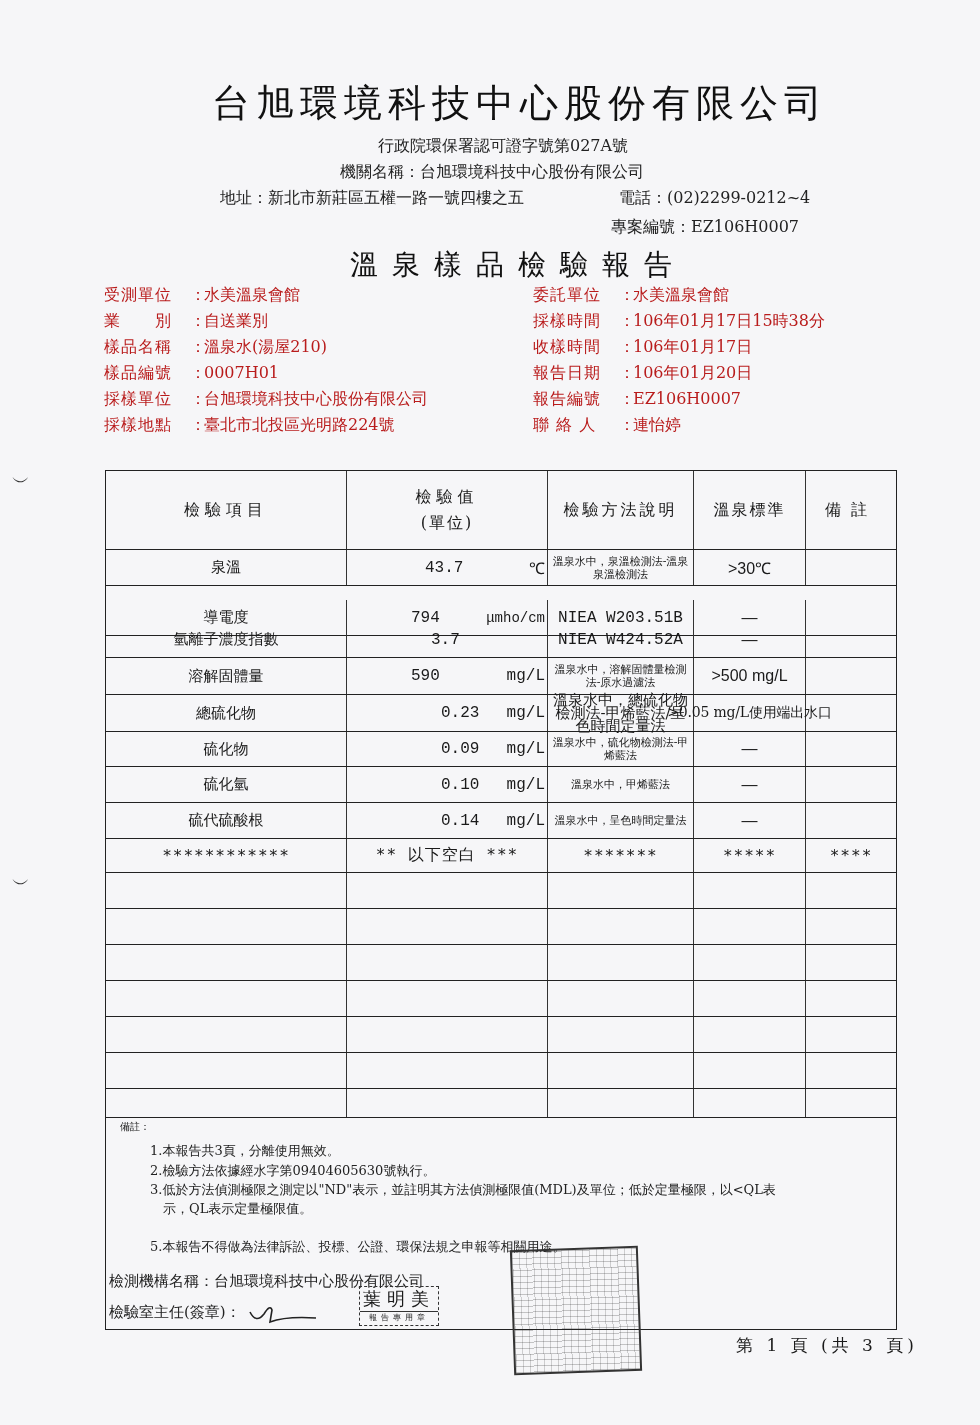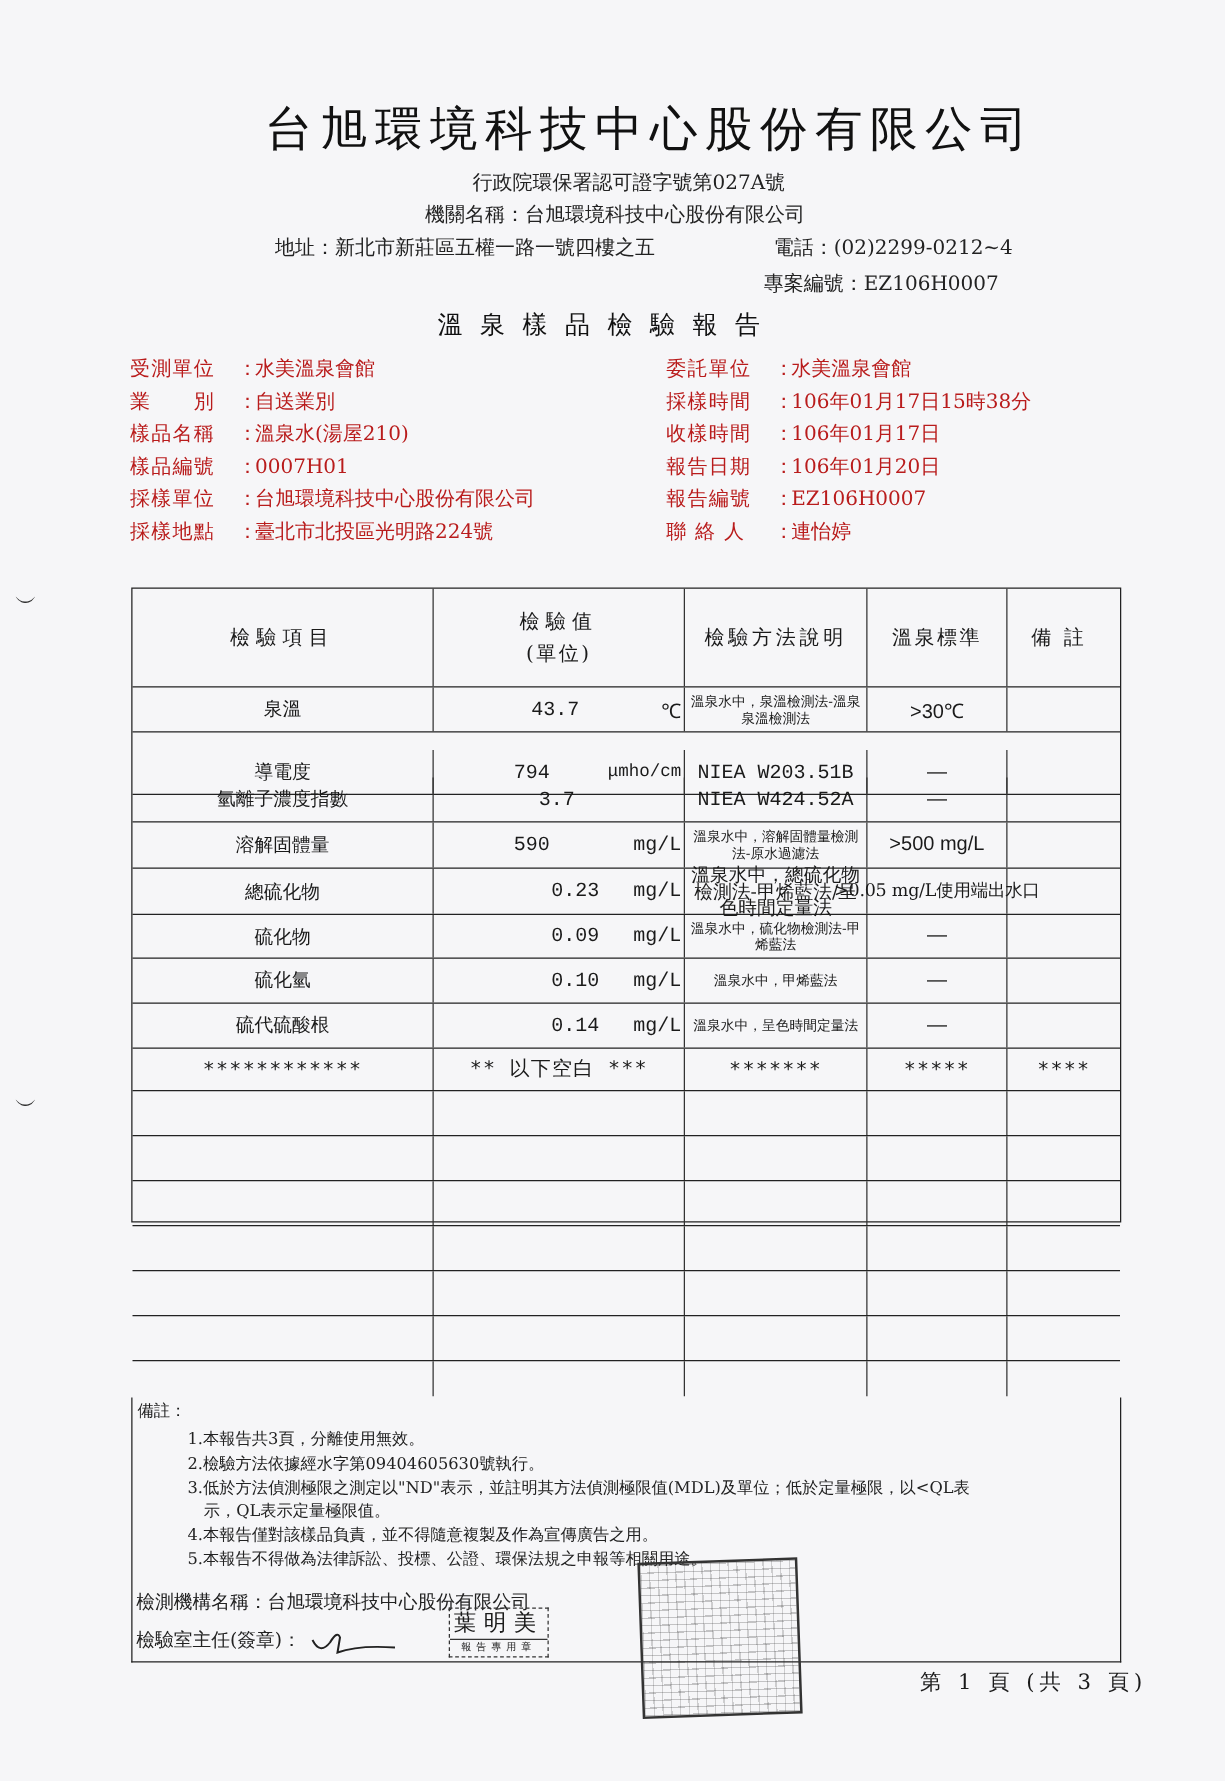--- a/index.html
+++ b/index.html
@@ -9,27 +9,27 @@
     font-family: "DejaVu Serif", "Liberation Serif", serif;
     color: #1a1a1a;
     position: relative;
   }
   .abs { position: absolute; }
   .company-title {
     left: 0; width: 1040px; top: 78px; text-align: center;
     font-size: 38px; letter-spacing: 6px; font-weight: normal; color: #111;
   }
   .sub-line { font-size: 16px; color: #222; white-space: nowrap; }
-  .report-title { top: 246px; left: 350px; font-size: 20px; letter-spacing: 14px; color: #111; }
+  .report-title { top: 246px; left: 350px; font-size: 28px; letter-spacing: 14px; color: #111; }
   .info-row { font-size: 16px; white-space: nowrap; color: #b91c1c; height: 26px; line-height: 26px; }
   .info-label { display: inline-block; width: 86px; letter-spacing: 1px; }
   .info-colon { display: inline-block; width: 14px; }
 
   
-  .tbl { left: 105px; top: 470px; width: 792px; height: 508px; border: 1.5px solid #222; box-sizing: border-box; }
+  .tbl { left: 105px; top: 470px; width: 792px; height: 648px; border: 1.5px solid #222; box-sizing: border-box; }
   .row { position: absolute; left: 0; width: 100%; border-bottom: 1.5px solid #222; box-sizing: border-box; }
   .cell { position: absolute; top: 0; height: 100%; border-right: 1.2px solid #333; box-sizing: border-box;
           display: flex; align-items: center; justify-content: center; text-align: center; font-size: 15px; }
   .cell.last { border-right: none; }
   .c1 { left: 0; width: 241px; }
   .c2 { left: 241px; width: 201px; }
   .c3 { left: 442px; width: 146px; }
   .c4 { left: 588px; width: 112px; }
   .c5 { left: 700px; width: 90px; }
   .hdr { font-size: 16px; letter-spacing: 5px; }
@@ -37,21 +37,21 @@
   .val .num { position: absolute; }
   .val .unit { position: absolute; right: 2px; }
   .method-small { font-size: 11px; line-height: 13px; letter-spacing: 0; }
   .method-mono { font-family: "Liberation Mono", monospace; font-size: 16px; letter-spacing: 0; }
   .std-mono { font-family: "Liberation Sans", sans-serif; font-size: 16px; }
   .std-tiny { font-size: 14px; letter-spacing: -0.2px; white-space: nowrap; }
   .stars { font-family: "DejaVu Sans Mono", monospace; font-size: 16px; letter-spacing: 1px; white-space: nowrap; overflow: hidden; }
 
   
   .notes { left: 105px; top: 1118px; width: 792px; height: 212px; border: 1.5px solid #222; border-top: none; box-sizing: border-box; }
-  .notes-title { position: absolute; left: 4px; top: 2px; font-size: 13px; }
+  .notes-title { position: absolute; left: 14px; top: 2px; font-size: 10px; }
   .note-line { position: absolute; left: 44px; font-size: 13px; white-space: nowrap; color: #222; }
   .sig-line { position: absolute; left: 3px; font-size: 15px; white-space: nowrap; color: #222; }
   .seal-name {
     position: absolute; left: 253px; top: 168px; width: 80px; height: 40px;
     border: 1.5px dashed #333; box-sizing: border-box; text-align: center;
   }
   .seal-name .big { font-size: 18px; letter-spacing: 6px; line-height: 24px; }
   .seal-name .small { font-size: 8px; border-top: 1px solid #333; letter-spacing: 4px; line-height: 12px; }
   .stamp {
     left: 512px; top: 1248px; width: 128px; height: 125px;
@@ -266,21 +266,20 @@
       <div class="cell c5 last"></div>
     </div>
 </div>
 
 <div class="abs notes">
   <div class="notes-title">備註：</div>
   <div class="note-line" style="top:24px;">1.本報告共3頁，分離使用無效。</div>
   <div class="note-line" style="top:44px;">2.檢驗方法依據經水字第09404605630號執行。</div>
   <div class="note-line" style="top:63px;">3.低於方法偵測極限之測定以"ND"表示，並註明其方法偵測極限值(MDL)及單位；低於定量極限，以&lt;QL表</div>
   <div class="note-line" style="top:82px;">　示，QL表示定量極限值。</div>
-  <div class="note-line" style="top:101px;">4.本報告僅對該樣品負責，並不得隨意複製及作為宣傳廣告之用。</div>
   <div class="note-line" style="top:120px;">5.本報告不得做為法律訴訟、投標、公證、環保法規之申報等相關用途。</div>
 
   <div class="sig-line" style="top:154px;">
     <span>檢測機構名稱</span><span>：</span><span>台旭環境科技中心股份有限公司</span>
   </div>
   <div class="sig-line" style="top:184px;">
     <span>檢驗室主任(簽章)</span><span>：</span>
     <svg width="80" height="22" viewBox="0 0 80 22" style="vertical-align:middle;">
       <path d="M4 10 Q 10 22 18 12 Q 24 2 26 8 L 24 20 Q 40 14 70 16" stroke="#222" stroke-width="1.6" fill="none"></path>
     </svg>

